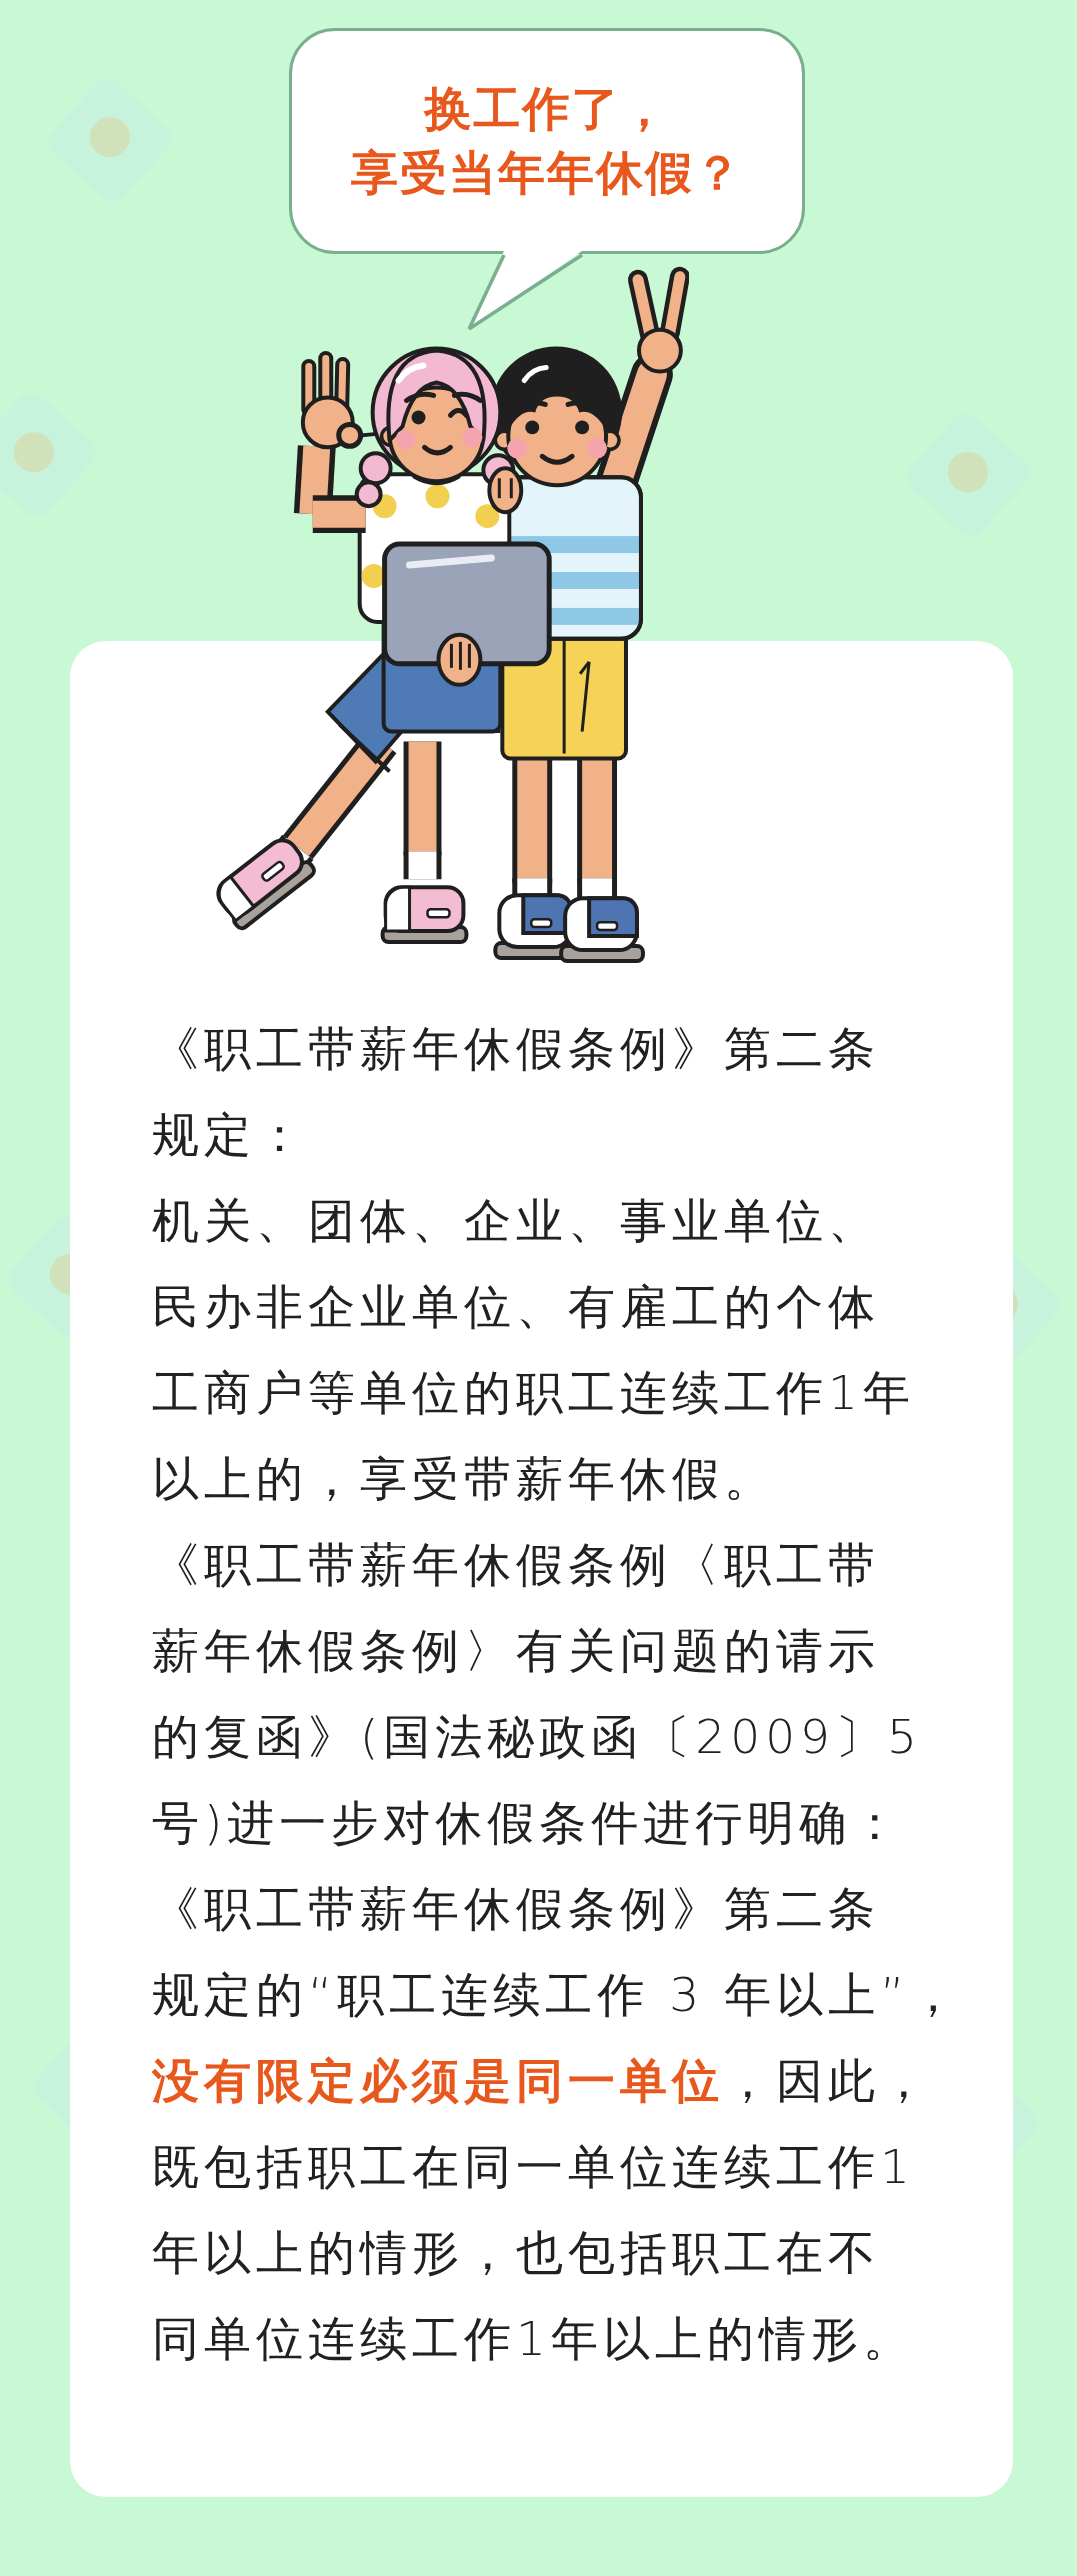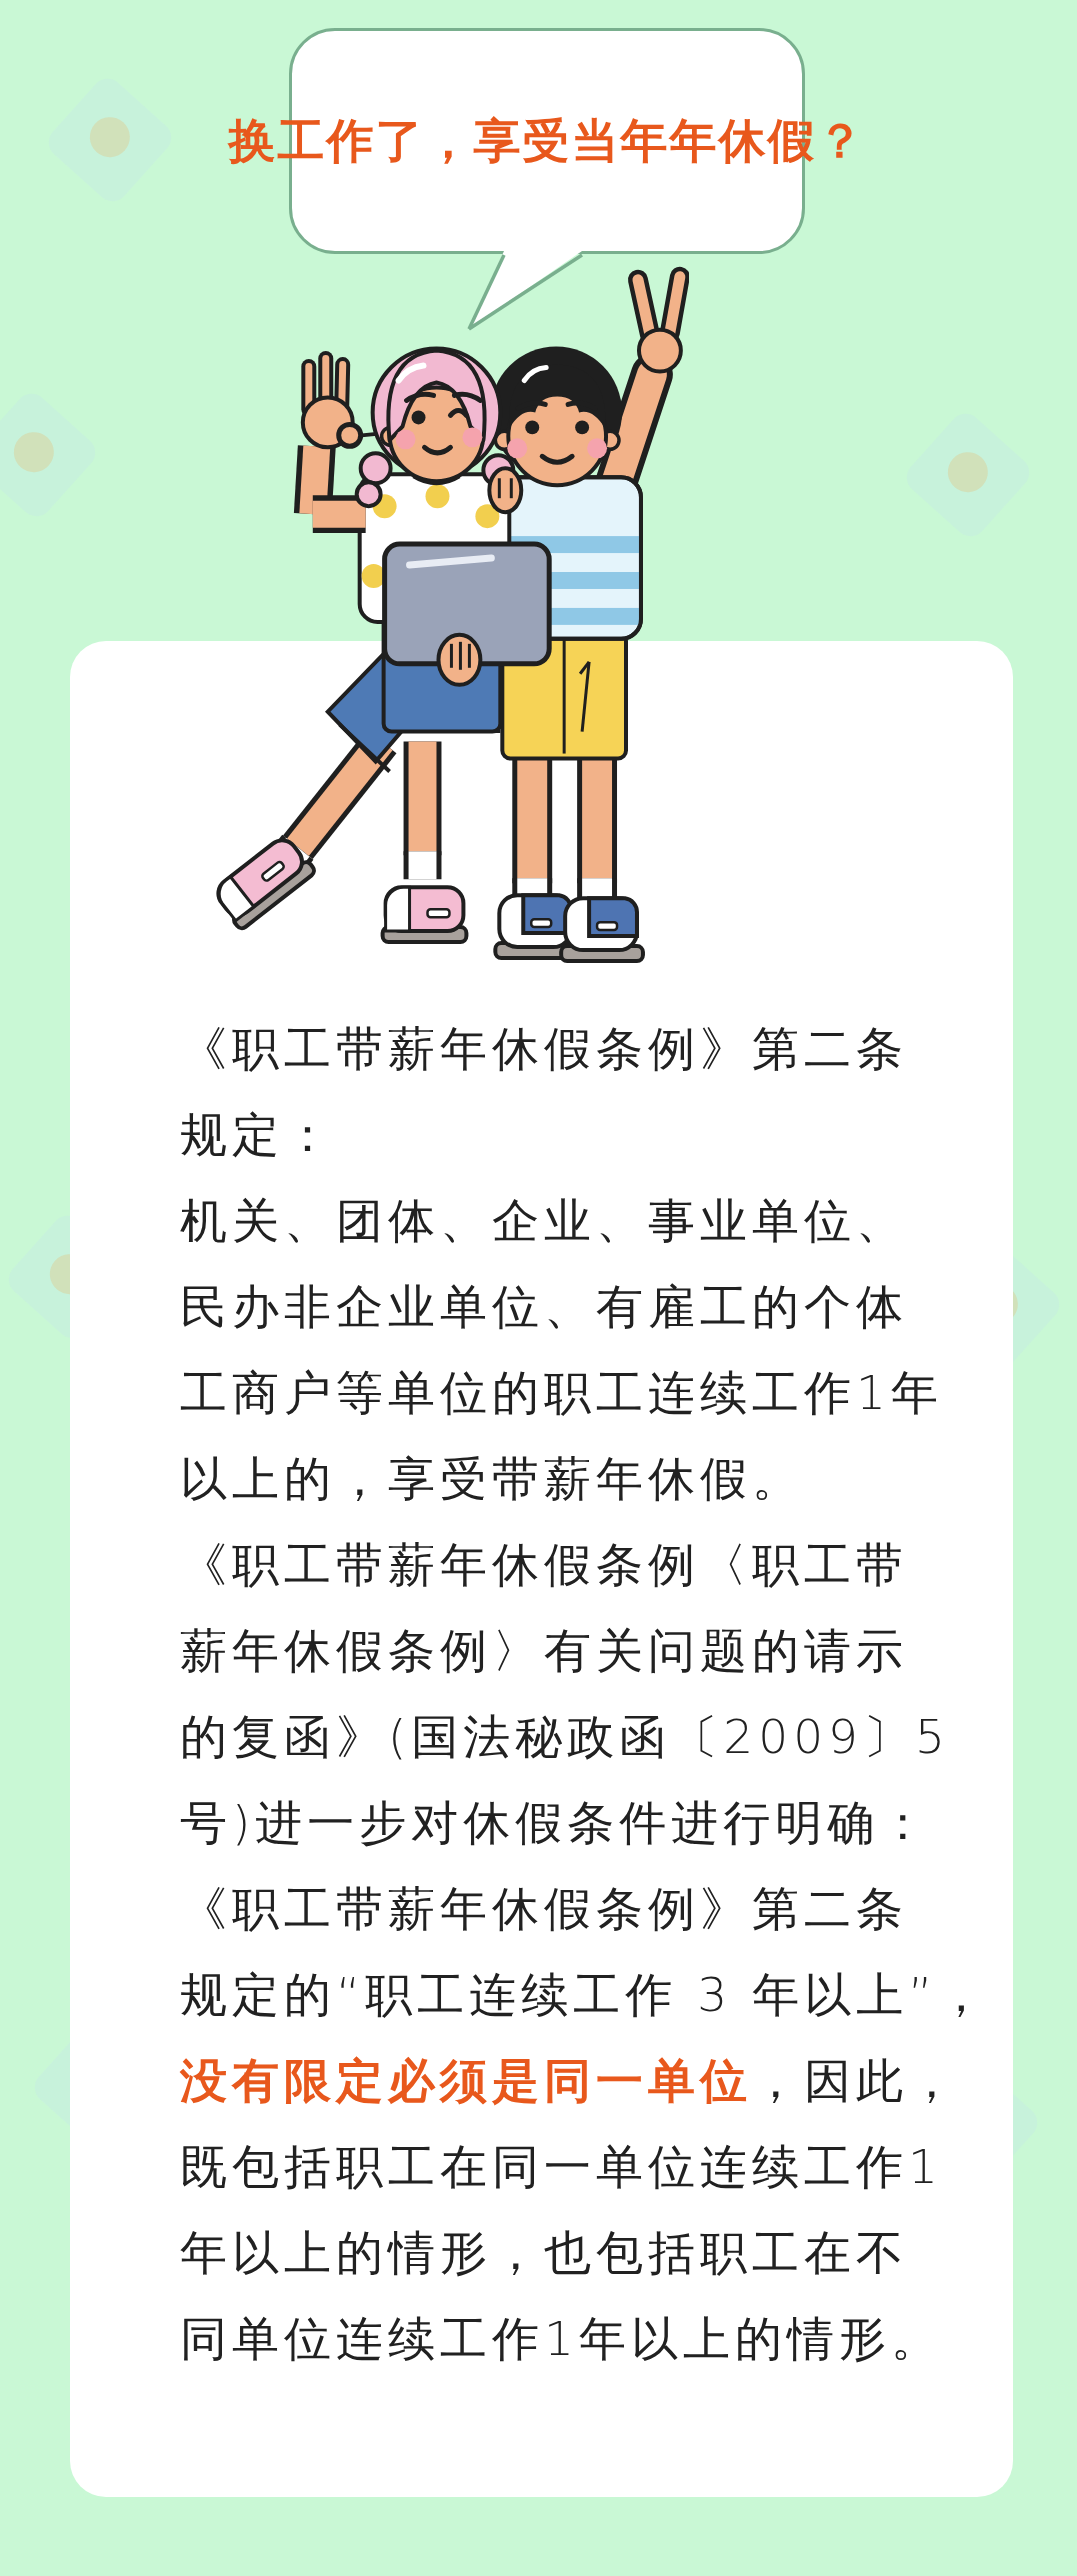--- a/index.html
+++ b/index.html
@@ -19,31 +19,31 @@
   }
   
   .card{
     position:absolute;left:70px;top:641px;width:943px;height:1856px;
     background:#ffffff;border-radius:36px;
   }
   
   .bubble{
     position:absolute;left:289px;top:28px;width:516px;height:226px;
     background:#ffffff;border:3px solid #79af8e;border-radius:46px;
-    box-sizing:border-box;display:flex;
+    box-sizing:border-box;display:flex;flex-direction:column;
     justify-content:center;align-items:center;text-align:center;
   }
   .bubble-line{
     font-size:47px;line-height:64px;font-weight:900;letter-spacing:2px;
     color:#e8581c;white-space:nowrap;
   }
   .bubble-tail{position:absolute;left:439px;top:251px;width:170px;height:90px;}
   
   .article{
-    position:absolute;left:180px;top:1006px;width:768px;
+    position:absolute;left:152px;top:1006px;width:768px;
     color:#212121;font-weight:300;
   }
   .t-line{
     font-size:47px;line-height:86px;letter-spacing:5px;white-space:nowrap;
   }
   .t-em{color:#e8581c;font-weight:700;font-family:Liberation Serif, serif;}
   .illus{position:absolute;left:170px;top:185px;width:519px;height:788px;}
 </style>
 </head>
 <body>

